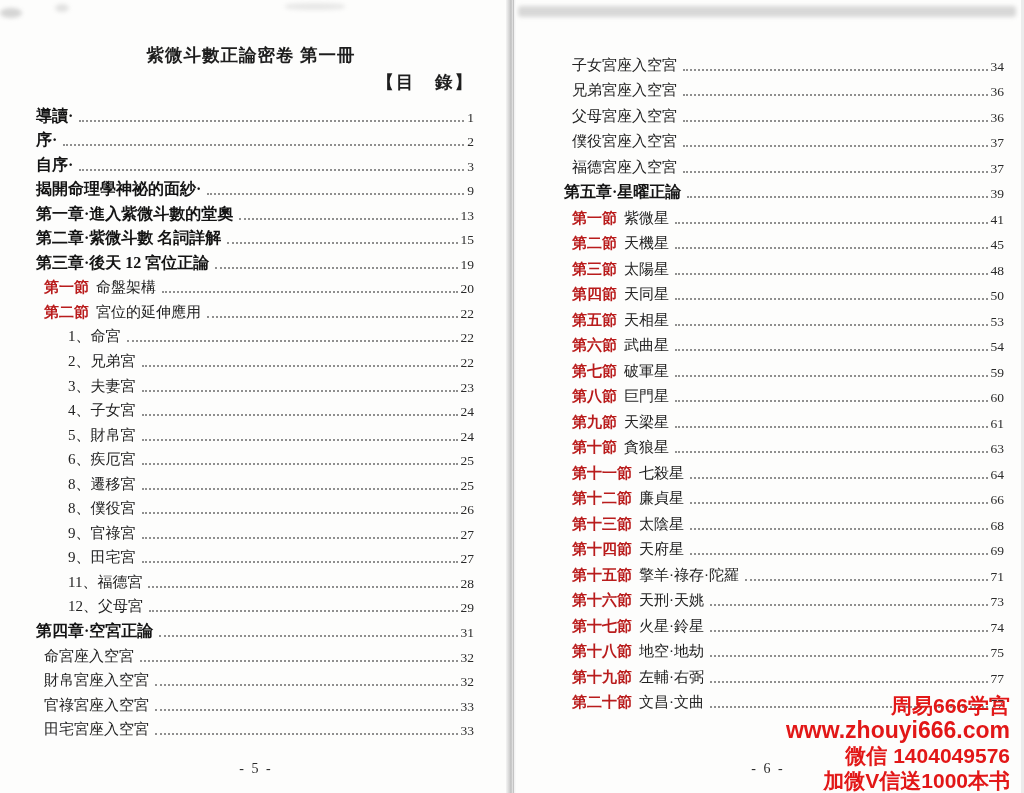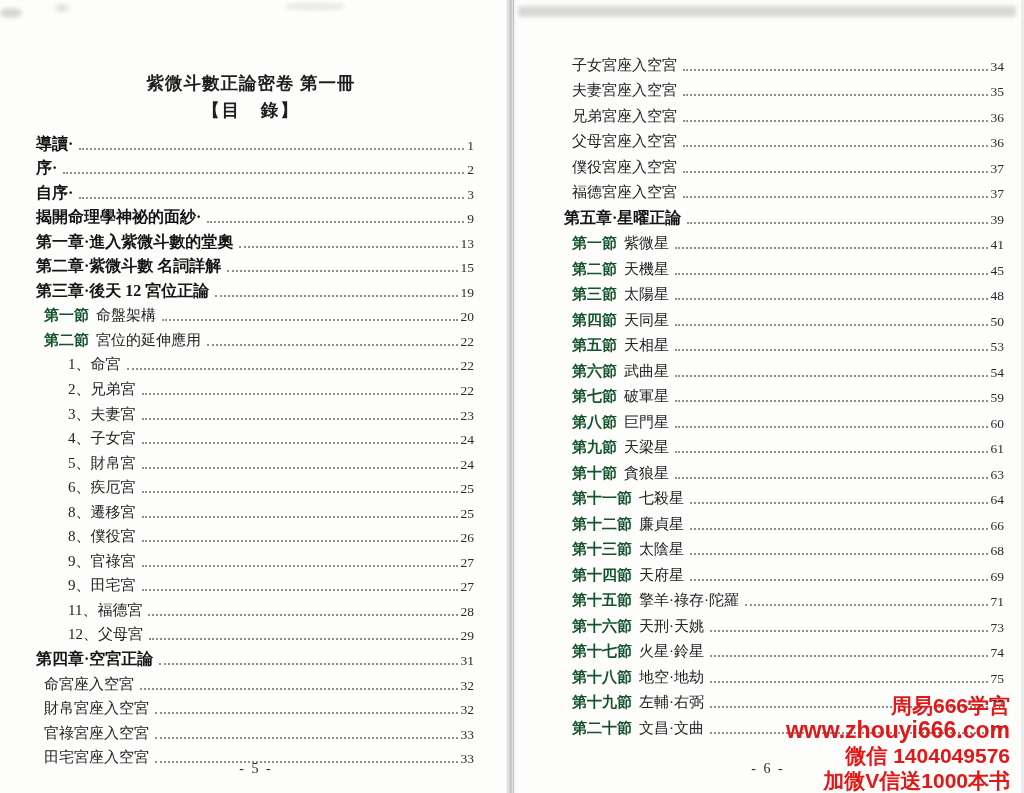--- a/index.html
+++ b/index.html
@@ -18,35 +18,35 @@
   .smudge-top-right{position:absolute;left:518px;top:6px;width:498px;height:11px;
     background:#9c9c9c;opacity:.38;filter:blur(2px);border-radius:3px;}
   .smudge-a{position:absolute;left:0;top:8px;width:22px;height:10px;background:#8a8a8a;opacity:.35;filter:blur(2px);border-radius:50%;}
   .smudge-b{position:absolute;left:55px;top:4px;width:14px;height:8px;background:#9a9a9a;opacity:.28;filter:blur(2px);border-radius:50%;}
   .smudge-c{position:absolute;left:285px;top:3px;width:60px;height:7px;background:#aaa;opacity:.25;filter:blur(2px);border-radius:40%;}
 
   .page{position:absolute;top:0;height:793px;}
   #page-left{left:28px;width:446px;}
   #page-right{left:556px;width:448px;}
 
-  .book-title{margin-top:70px;text-align:center;font-weight:bold;font-size:17.5px;line-height:26px;letter-spacing:1px;}
-  .toc-heading{text-align:center;font-weight:bold;font-size:17.5px;line-height:28px;letter-spacing:2px;}
+  .book-title{margin-top:42px;text-align:center;font-weight:bold;font-size:17.5px;line-height:26px;letter-spacing:1px;}
+  .toc-heading{text-align:right;font-weight:bold;font-size:17.5px;line-height:28px;letter-spacing:2px;}
 
   .toc{display:flex;flex-direction:column;}
   #left-toc{margin-top:6px;}
   #right-toc{margin-top:50px;}
   .toc-row{display:flex;align-items:flex-end;height:var(--rh);}
   #left-toc .toc-row{--rh:24.55px;}
   #right-toc .toc-row{--rh:25.5px;}
   .toc-label{font-size:15px;line-height:1;white-space:nowrap;padding-bottom:3px;color:#222;}
   .lvl0{padding-left:0;}
   .lvl0 .toc-label{font-weight:bold;font-size:16px;color:#141414;margin-left:8px;}
   .lvl1{padding-left:16px;}
   .lvl2{padding-left:40px;}
-  .prefix{font-weight:bold;margin-right:7px;color:#14532d;}
+  .prefix{font-weight:bold;margin-right:7px;color:#b91c1c;}
   .leader{flex:1;border-bottom:2px dotted #8f8f8f;margin:0 3px 5px 6px;min-width:18px;}
   .pagenum{font-size:13.5px;color:#2a2a2a;padding-bottom:1px;font-style:normal;text-align:center;}
 
   .footer{position:absolute;bottom:16px;width:512px;text-align:center;font-size:14px;color:#2a2a2a;letter-spacing:2px;}
   #footer-left{left:0;}
   #footer-right{left:512px;}
 
   .watermark{position:absolute;right:14px;bottom:0;text-align:right;
     font-family:"Liberation Sans","DejaVu Sans",sans-serif;font-weight:bold;z-index:5;}
   .wm-line{line-height:25px;font-size:21px;}
@@ -203,25 +203,20 @@
   </div>
 
   <div id="page-right" class="page">
     <div id="right-toc" class="toc">
         <div class="toc-row lvl1">
           <span class="toc-label">子女宮座入空宮</span>
           <span class="leader"></span>
           <span class="pagenum">34</span>
         </div>
         <div class="toc-row lvl1">
-          <span class="toc-label">夫妻宮座入空宮</span>
-          <span class="leader"></span>
-          <span class="pagenum">35</span>
-        </div>
-        <div class="toc-row lvl1">
           <span class="toc-label">兄弟宮座入空宮</span>
           <span class="leader"></span>
           <span class="pagenum">36</span>
         </div>
         <div class="toc-row lvl1">
           <span class="toc-label">父母宮座入空宮</span>
           <span class="leader"></span>
           <span class="pagenum">36</span>
         </div>
         <div class="toc-row lvl1">

